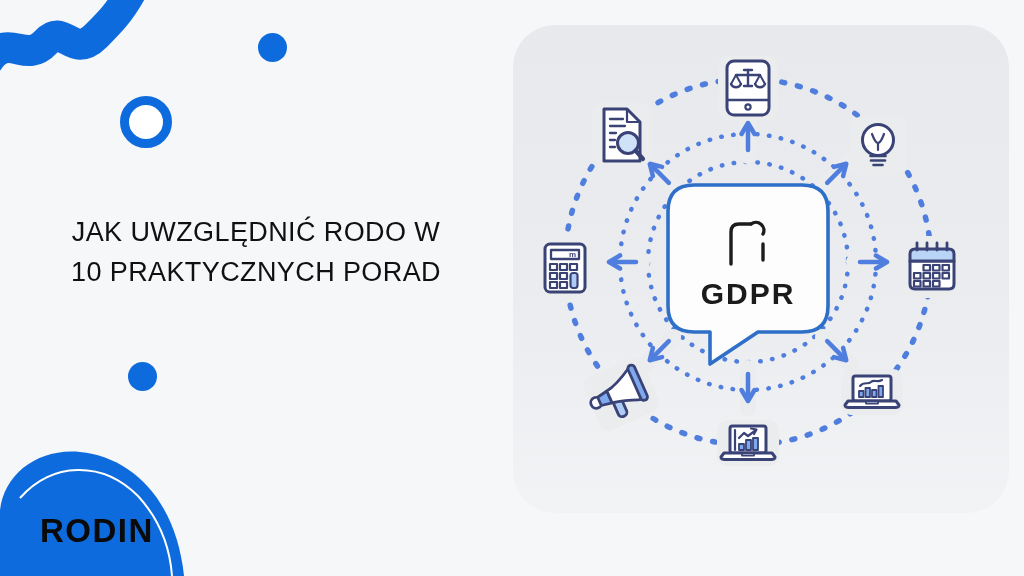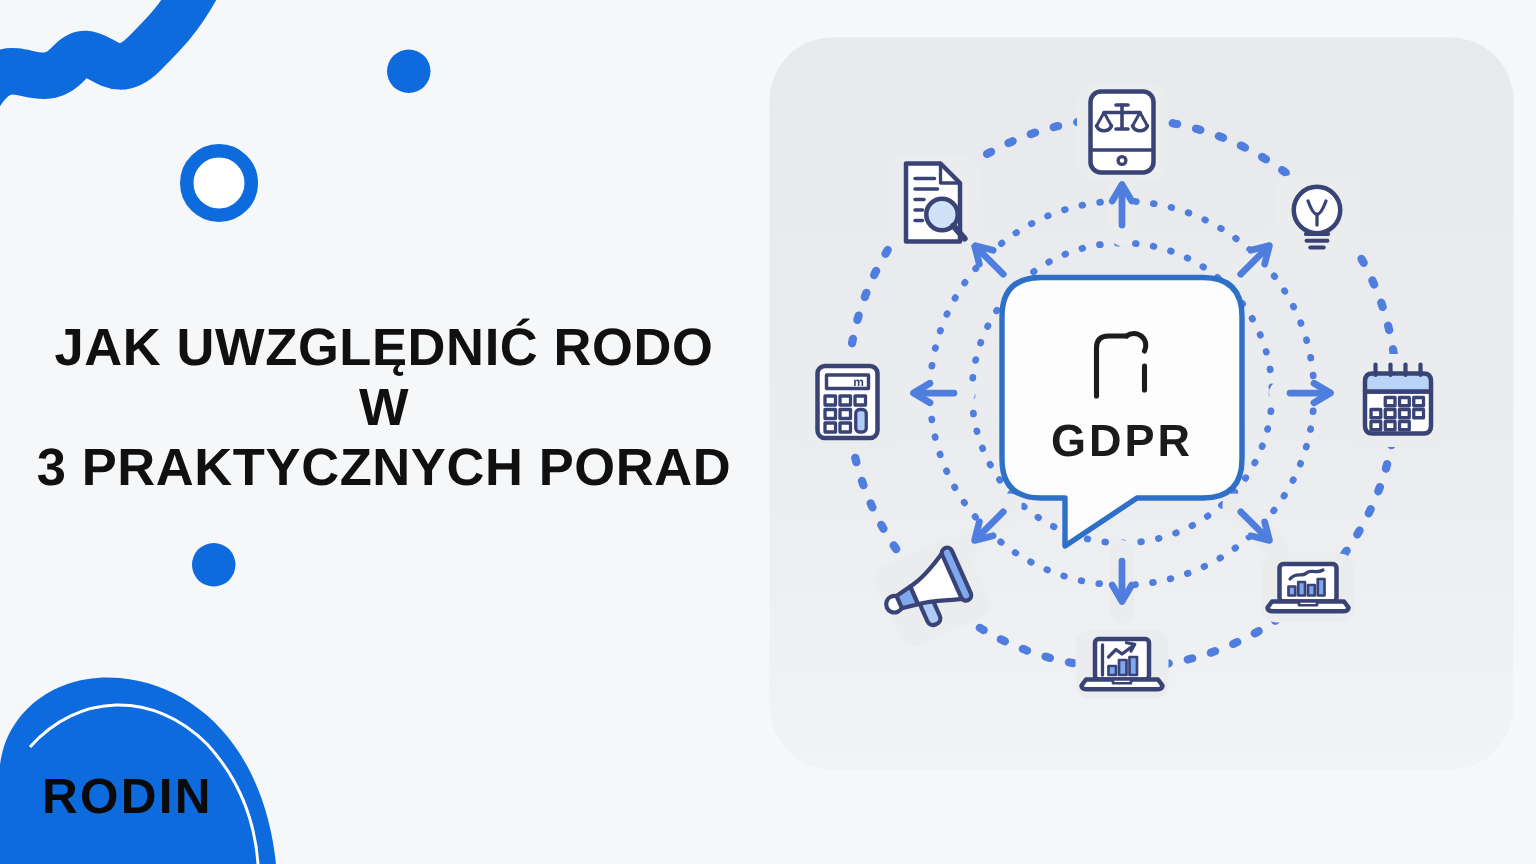--- a/index.html
+++ b/index.html
@@ -6,31 +6,31 @@
   .stage{
     position:relative;width:1024px;height:576px;overflow:hidden;
     background:#f6f7f8;
     font-family:"Liberation Sans",sans-serif;
   }
   .abs{position:absolute;}
   
   .headline{
     left:20px;top:212px;width:472px;
     text-align:center;color:#101010;
-    font-weight:700;font-size:35px;line-height:40px;letter-spacing:.4px;
+    font-weight:400;font-size:27px;line-height:40px;letter-spacing:.4px;
   }
   .ring{
     left:120px;top:96px;width:52px;height:52px;border-radius:50%;
     border:9px solid #0d6bdd;background:#ffffff;box-sizing:border-box;
   }
   .dot{width:29px;height:29px;border-radius:50%;background:#0d6bdd;}
   .dot-a{left:258px;top:33px;}
   .dot-b{left:128px;top:362px;}
   .logo-text{
-    left:28px;top:512px;color:#0a0a0a;
+    left:40px;top:512px;color:#0a0a0a;
     font-weight:900;font-size:33px;letter-spacing:1.5px;z-index:3;
   }
   
   .panel{
     left:513px;top:25px;width:496px;height:488px;border-radius:42px;
     background:linear-gradient(180deg,#e8e9ec 0%,#ebecef 55%,#f2f3f5 100%);
   }
   .diagram-svg{left:498px;top:12px;}
   .diagram-svg text{font-family:"Liberation Sans",sans-serif;font-weight:700;}
 </style>
@@ -42,21 +42,21 @@
   <svg class="abs" style="left:0;top:0;" width="160" height="100" viewBox="0 0 160 100">
     <path d="M -14,64 C 8,28 24,66 46,42 C 64,22 72,60 96,36 C 110,22 120,12 132,-10" fill="none" stroke="#0d6bdd" stroke-width="31" stroke-linecap="round"></path>
   </svg>
 
   <div class="abs dot dot-a"></div>
   <div class="abs ring"></div>
   <div class="abs dot dot-b"></div>
 
   <div class="abs headline">
     <div>JAK UWZGLĘDNIĆ RODO W</div>
-    <div>3 PRAKTYCZNYCH PORAD</div>
+    <div>10 PRAKTYCZNYCH PORAD</div>
   </div>
 
   <svg class="abs" style="left:0;top:436px;" width="210" height="140" viewBox="0 0 210 140">
     <path d="M 0,74 C 4,38 38,12 80,16 C 132,21 176,64 184,140 L 0,140 Z" fill="#0d6bdd"></path>
     <path d="M 20,62 C 52,26 102,24 138,60 C 160,84 170,112 172,140" fill="none" stroke="#ffffff" stroke-width="2"></path>
   </svg>
   <div class="abs logo-text">RODIN</div>
 
   <div class="abs panel"></div>
 

